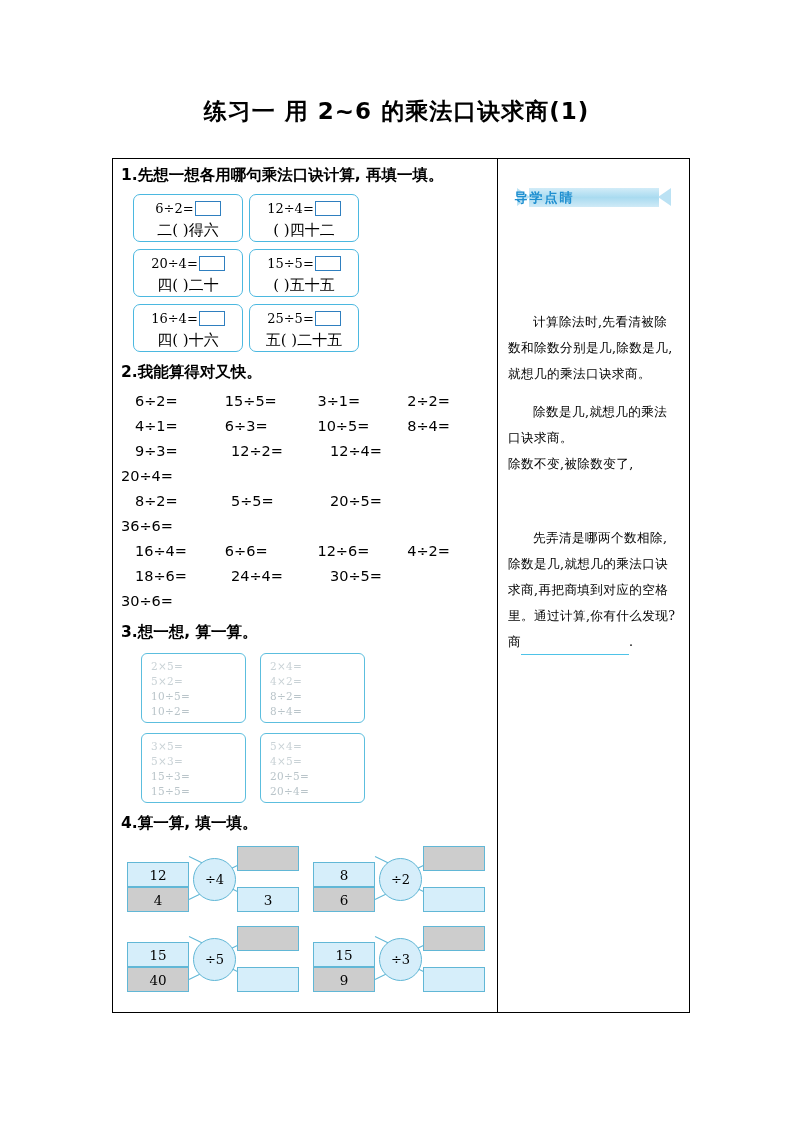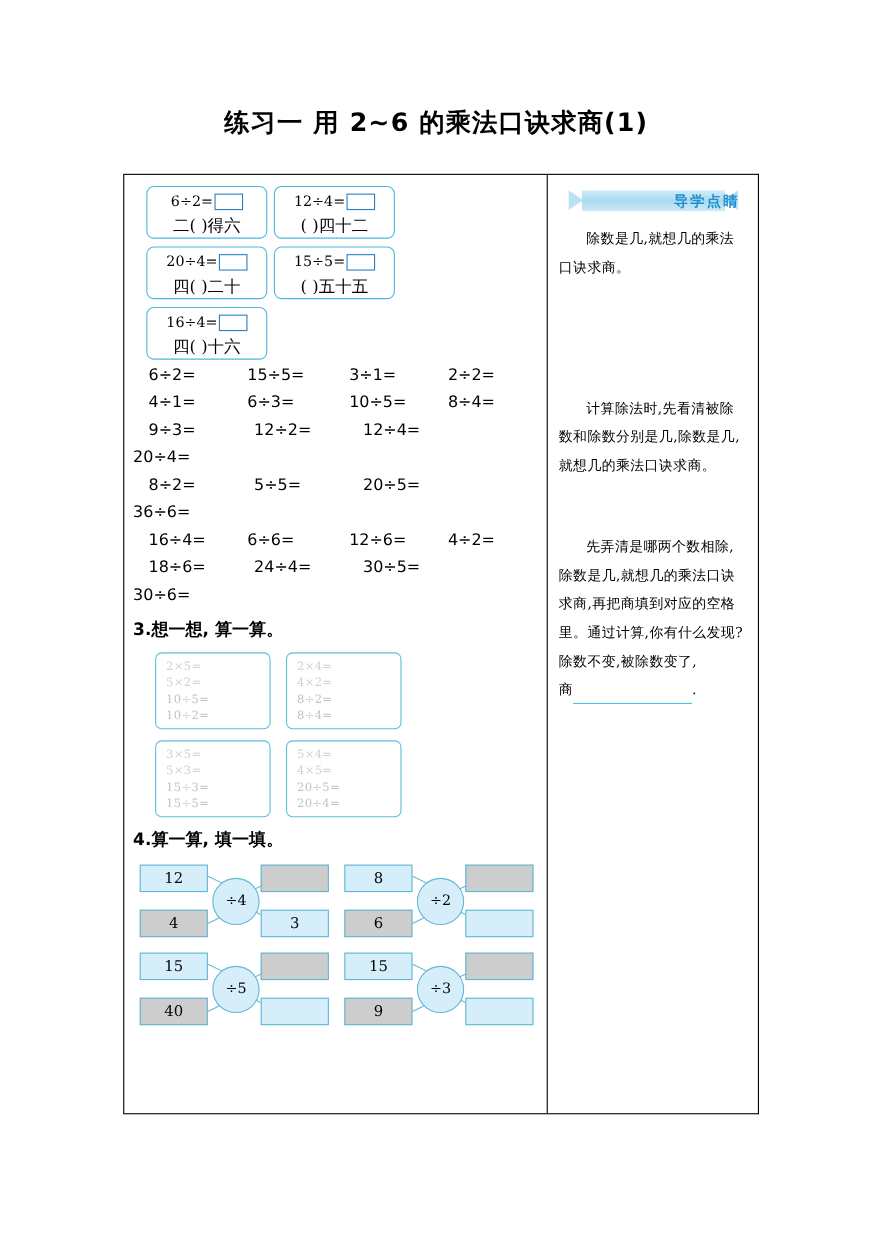--- a/index.html
+++ b/index.html
@@ -174,21 +174,21 @@
     border: 1.2px solid #61b7d6;
     box-sizing: border-box;
     font-size: 13.5px;
     font-family: "DejaVu Serif", "Liberation Serif", serif;
     display: flex;
     align-items: center;
     justify-content: center;
     background: #d6eefa;
   }
   .fbox.grey { background: #cdcdcd; }
-  .fbox.in-top   { left: 0;   top: 0;  }
+  .fbox.in-top   { left: 0;   top: 16px;  }
   .fbox.in-bot   { left: 0;   top: 41px; }
   .fbox.out-top  { left: 110px; top: 0; }
   .fbox.out-bot  { left: 110px; top: 41px; }
   .fcircle {
     position: absolute;
     left: 66px;
     top: 12px;
     width: 41px;
     height: 41px;
     border: 1.3px solid #61b7d6;
@@ -205,24 +205,24 @@
     height: 1.2px;
     background: #61b7d6;
     transform-origin: left center;
   }
 
   
   .tip-banner {
     position: relative;
     width: 158px;
     height: 19px;
-    margin: 4px auto 0 auto;
+    margin: 19px auto 0 auto;
     display: flex;
     align-items: center;
-    justify-content: flex-end;
+    justify-content: flex-start;
   }
   .tip-banner .bg {
     position: absolute;
     left: 14px;
     right: 14px;
     top: 0;
     bottom: 0;
     background: linear-gradient(to bottom, #d2ecf8 0%, #a9dbf0 50%, #cfeaf7 100%);
   }
   .tip-banner .chev {
@@ -268,20 +268,21 @@
 </style>
 </head>
 <body>
 
 <div class="page-title">练习一  用 2~6 的乘法口诀求商(1)</div>
 
 <div class="frame">
 
   <div class="col-left">
 
+    <div class="q-head">1.先想一想各用哪句乘法口诀计算, 再填一填。</div>
     <div class="kj-grid">
       <div class="kj-box">
         <div class="kj-line1">
             <span>6÷2=</span>
             <span class="kj-ans"></span>
           </div>
         <div class="kj-line2">二(    )得六</div>
       </div>
       <div class="kj-box">
         <div class="kj-line1">
@@ -304,22 +305,30 @@
           </div>
         <div class="kj-line2">(    )五十五</div>
       </div>
       <div class="kj-box">
         <div class="kj-line1">
             <span>16÷4=</span>
             <span class="kj-ans"></span>
           </div>
         <div class="kj-line2">四(    )十六</div>
       </div>
+      <div class="kj-box">
+        <div class="kj-line1">
+            <span>25÷5=</span>
+            <span class="kj-ans"></span>
+          </div>
+        <div class="kj-line2">五(    )二十五</div>
+      </div>
     </div>
 
+    <div class="q-head" style="margin-top:10px;">2.我能算得对又快。</div>
     <div class="calc-block">
       <div class="calc-row wide indent">
         <span class="cell">6÷2=</span>
         <span class="cell c2">15÷5=</span>
         <span class="cell c3">3÷1=</span>
         <span class="cell">2÷2=</span>
       </div>
       <div class="calc-row wide indent">
         <span class="cell">4÷1=</span>
         <span class="cell c2">6÷3=</span>
@@ -444,19 +453,19 @@
   </div>
 
   <div class="col-right">
     <div class="tip-banner">
       <div class="bg"></div>
       <div class="chev l"></div>
       <div class="chev r"></div>
       <div class="label">导学点睛</div>
     </div>
 
+    <p class="tip-p" style="margin-top:102px;">计算除法时,先看清被除数和除数分别是几,除数是几,就想几的乘法口诀求商。</p>
     <p class="tip-p" style="margin-top:12px;">除数是几,就想几的乘法口诀求商。</p>
-    <p class="tip-p" style="margin-top:102px;">计算除法时,先看清被除数和除数分别是几,除数是几,就想几的乘法口诀求商。</p>
+    <p class="tip-p noindent">除数不变,被除数变了,</p>
     <p class="tip-p" style="margin-top:48px;">先弄清是哪两个数相除,除数是几,就想几的乘法口诀求商,再把商填到对应的空格里。通过计算,你有什么发现?</p>
-    <p class="tip-p noindent">除数不变,被除数变了,</p>
     <p class="tip-p noindent"><span>商</span><span class="blank-line"></span><span>.</span></p>
   </div>
 </div>
 
 </body></html>

